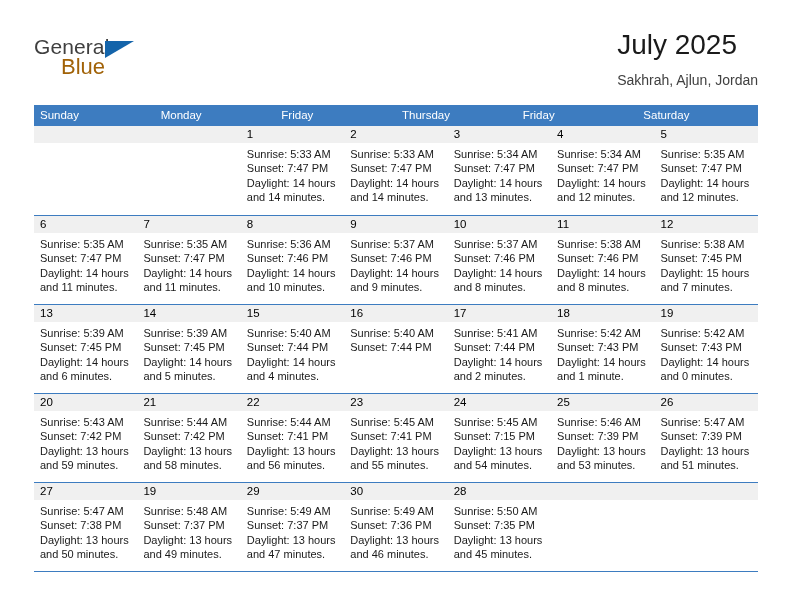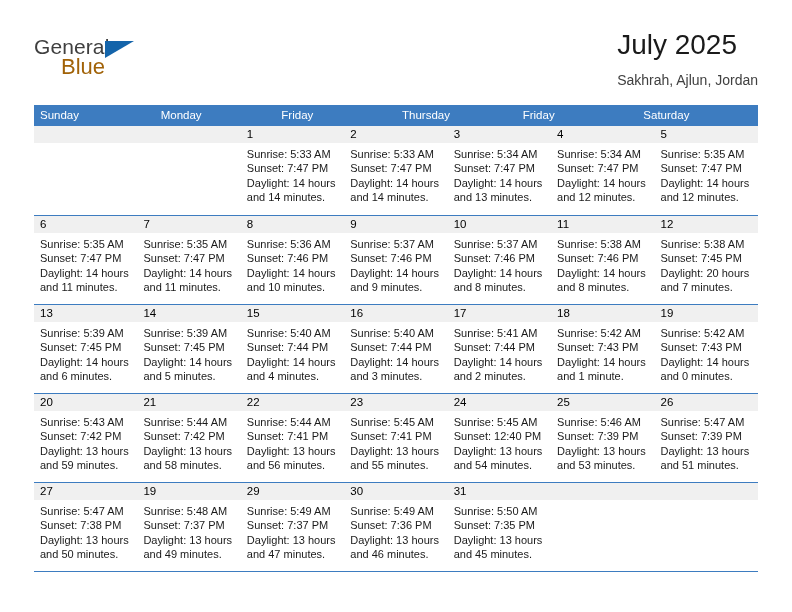--- a/index.html
+++ b/index.html
@@ -278,21 +278,21 @@
               <div>Sunrise: 5:38 AM</div>
               <div>Sunset: 7:46 PM</div>
               <div class="daylight">Daylight: 14 hours and 8 minutes.</div>
             </div>
           </div>
           <div class="cell">
             <div class="cell-num">12</div>
             <div class="cell-body">
               <div>Sunrise: 5:38 AM</div>
               <div>Sunset: 7:45 PM</div>
-              <div class="daylight">Daylight: 20 hours and 7 minutes.</div>
+              <div class="daylight">Daylight: 15 hours and 7 minutes.</div>
             </div>
           </div>
         </div>
         <div class="week">
           <div class="cell">
             <div class="cell-num">13</div>
             <div class="cell-body">
               <div>Sunrise: 5:39 AM</div>
               <div>Sunset: 7:45 PM</div>
               <div class="daylight">Daylight: 14 hours and 6 minutes.</div>
@@ -312,21 +312,20 @@
               <div>Sunrise: 5:40 AM</div>
               <div>Sunset: 7:44 PM</div>
               <div class="daylight">Daylight: 14 hours and 4 minutes.</div>
             </div>
           </div>
           <div class="cell">
             <div class="cell-num">16</div>
             <div class="cell-body">
               <div>Sunrise: 5:40 AM</div>
               <div>Sunset: 7:44 PM</div>
-              <div class="daylight">Daylight: 14 hours and 3 minutes.</div>
             </div>
           </div>
           <div class="cell">
             <div class="cell-num">17</div>
             <div class="cell-body">
               <div>Sunrise: 5:41 AM</div>
               <div>Sunset: 7:44 PM</div>
               <div class="daylight">Daylight: 14 hours and 2 minutes.</div>
             </div>
           </div>
@@ -377,21 +376,21 @@
             <div class="cell-body">
               <div>Sunrise: 5:45 AM</div>
               <div>Sunset: 7:41 PM</div>
               <div class="daylight">Daylight: 13 hours and 55 minutes.</div>
             </div>
           </div>
           <div class="cell">
             <div class="cell-num">24</div>
             <div class="cell-body">
               <div>Sunrise: 5:45 AM</div>
-              <div>Sunset: 12:40 PM</div>
+              <div>Sunset: 7:15 PM</div>
               <div class="daylight">Daylight: 13 hours and 54 minutes.</div>
             </div>
           </div>
           <div class="cell">
             <div class="cell-num">25</div>
             <div class="cell-body">
               <div>Sunrise: 5:46 AM</div>
               <div>Sunset: 7:39 PM</div>
               <div class="daylight">Daylight: 13 hours and 53 minutes.</div>
             </div>
@@ -432,21 +431,21 @@
           </div>
           <div class="cell">
             <div class="cell-num">30</div>
             <div class="cell-body">
               <div>Sunrise: 5:49 AM</div>
               <div>Sunset: 7:36 PM</div>
               <div class="daylight">Daylight: 13 hours and 46 minutes.</div>
             </div>
           </div>
           <div class="cell">
-            <div class="cell-num">31</div>
+            <div class="cell-num">28</div>
             <div class="cell-body">
               <div>Sunrise: 5:50 AM</div>
               <div>Sunset: 7:35 PM</div>
               <div class="daylight">Daylight: 13 hours and 45 minutes.</div>
             </div>
           </div>
           <div class="cell empty">
             <div class="cell-num"></div>
             <div class="cell-body"></div>
           </div>

